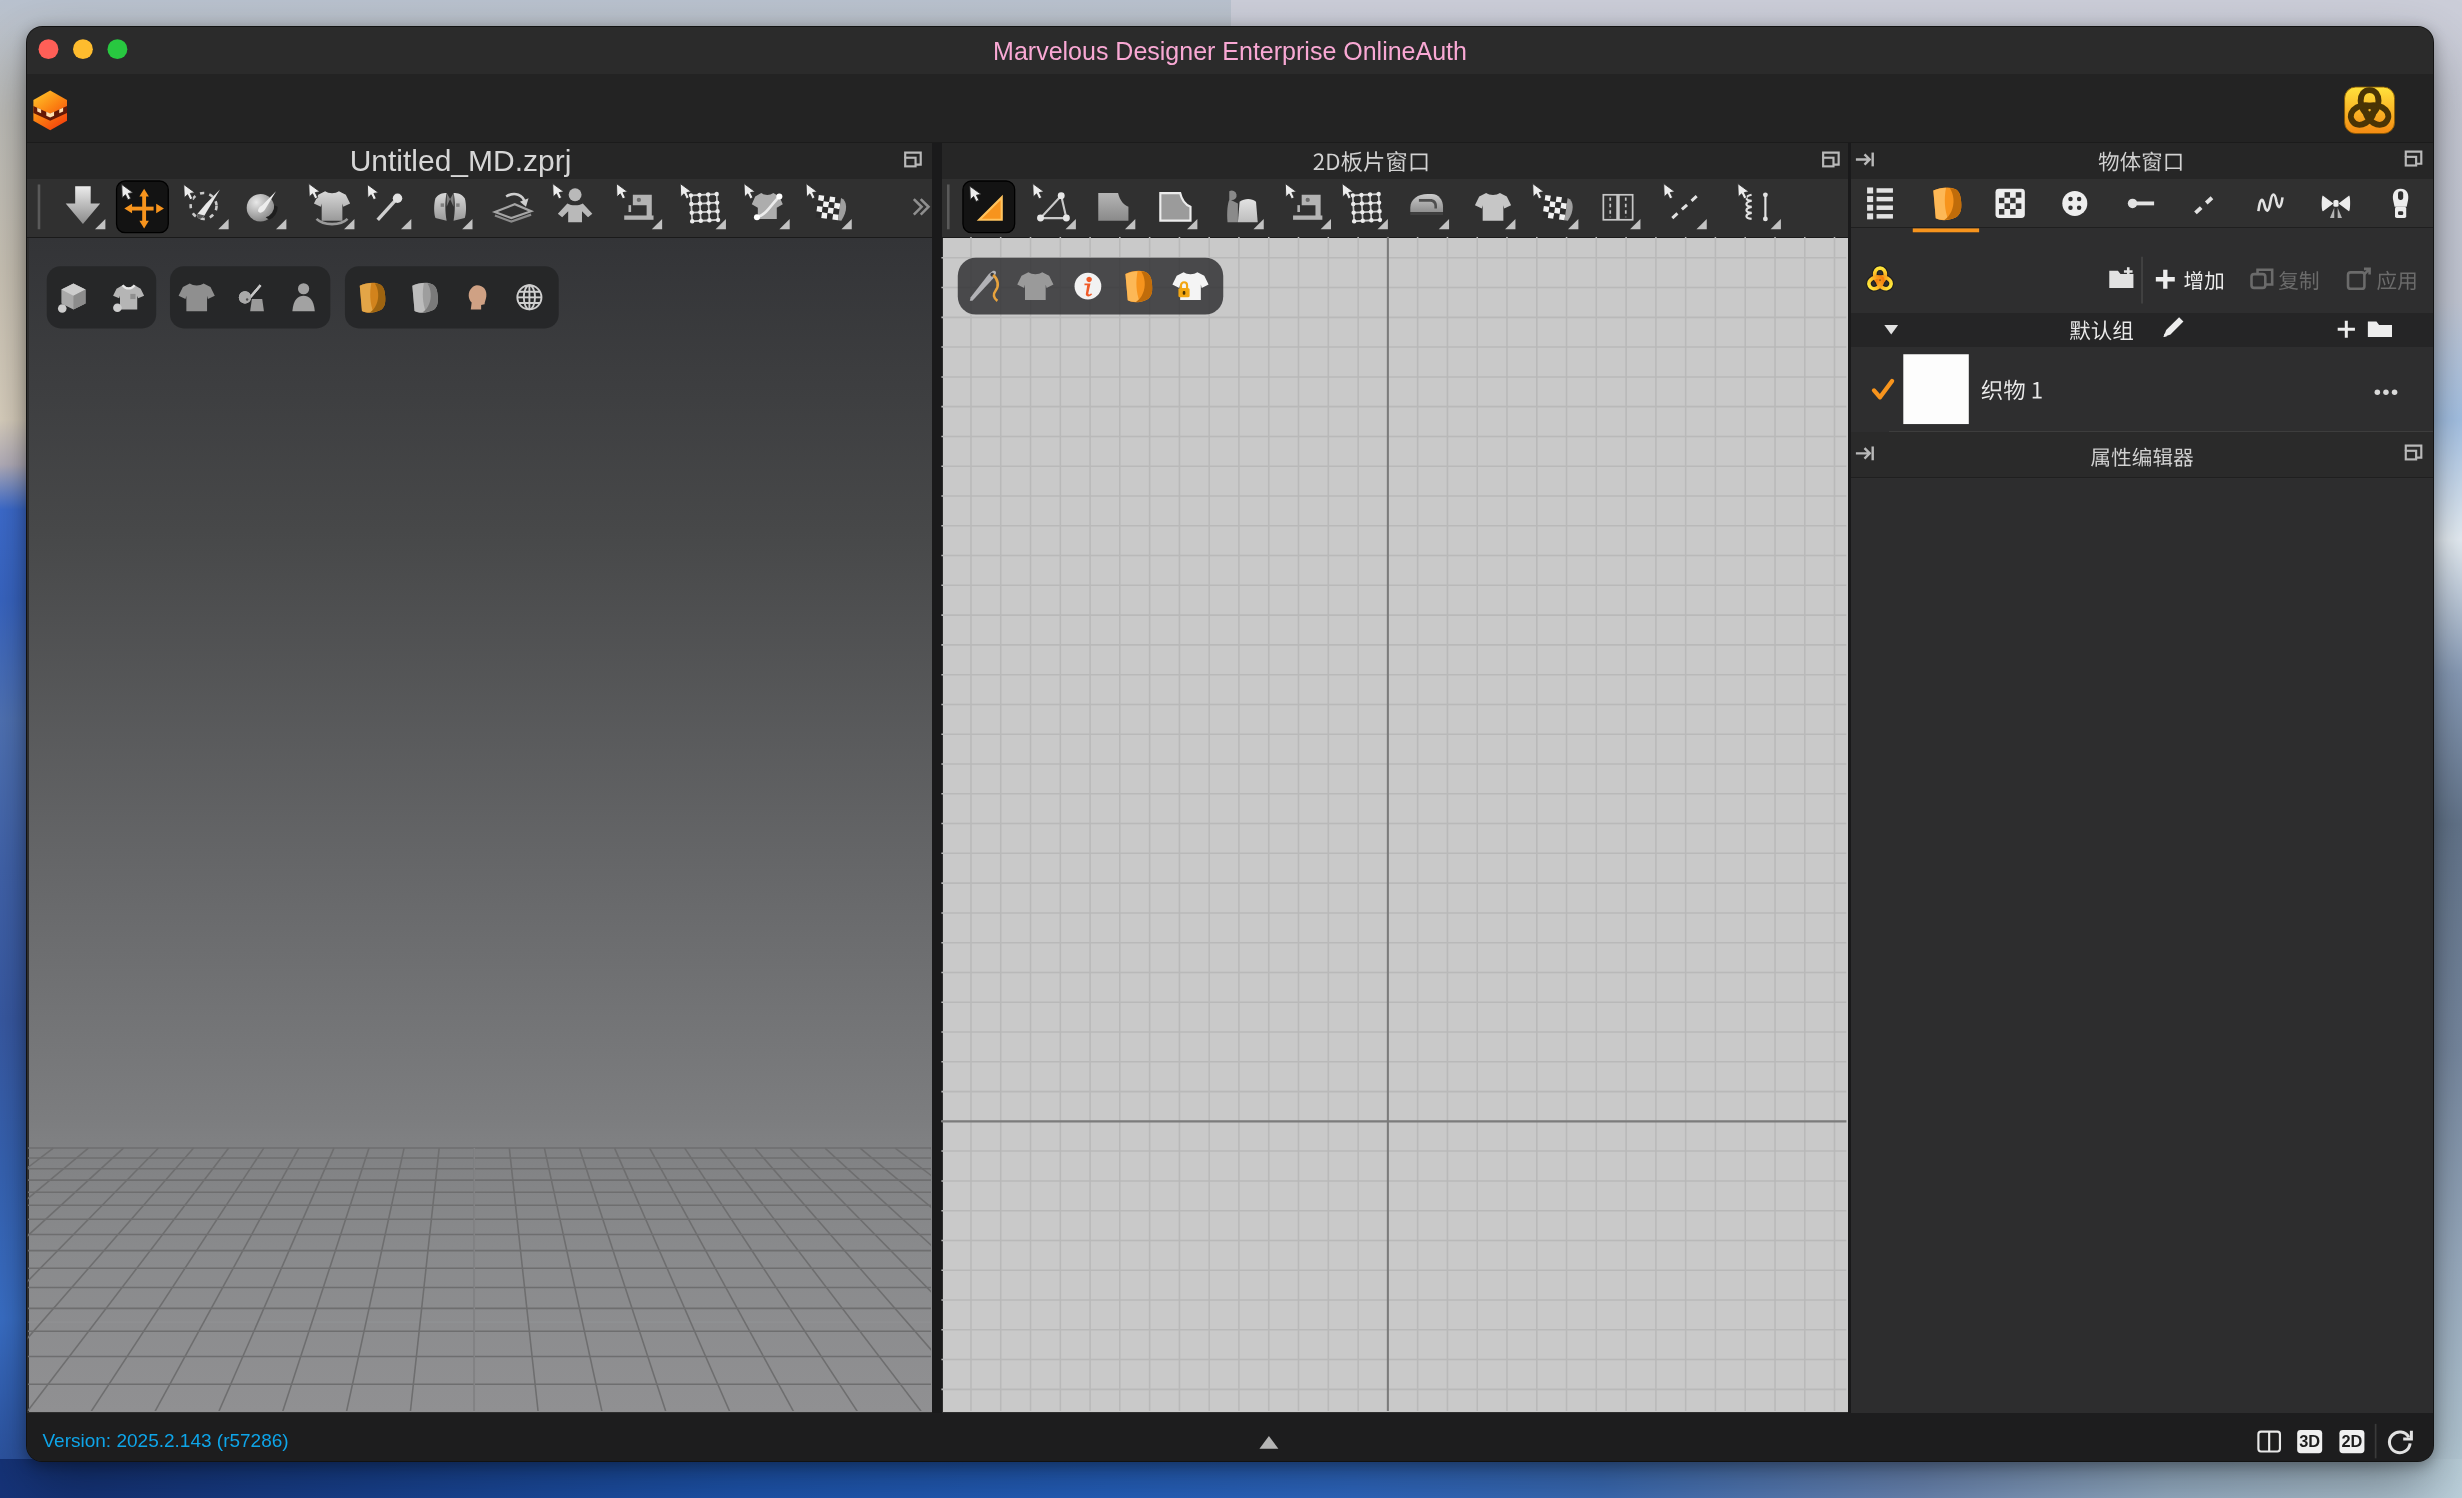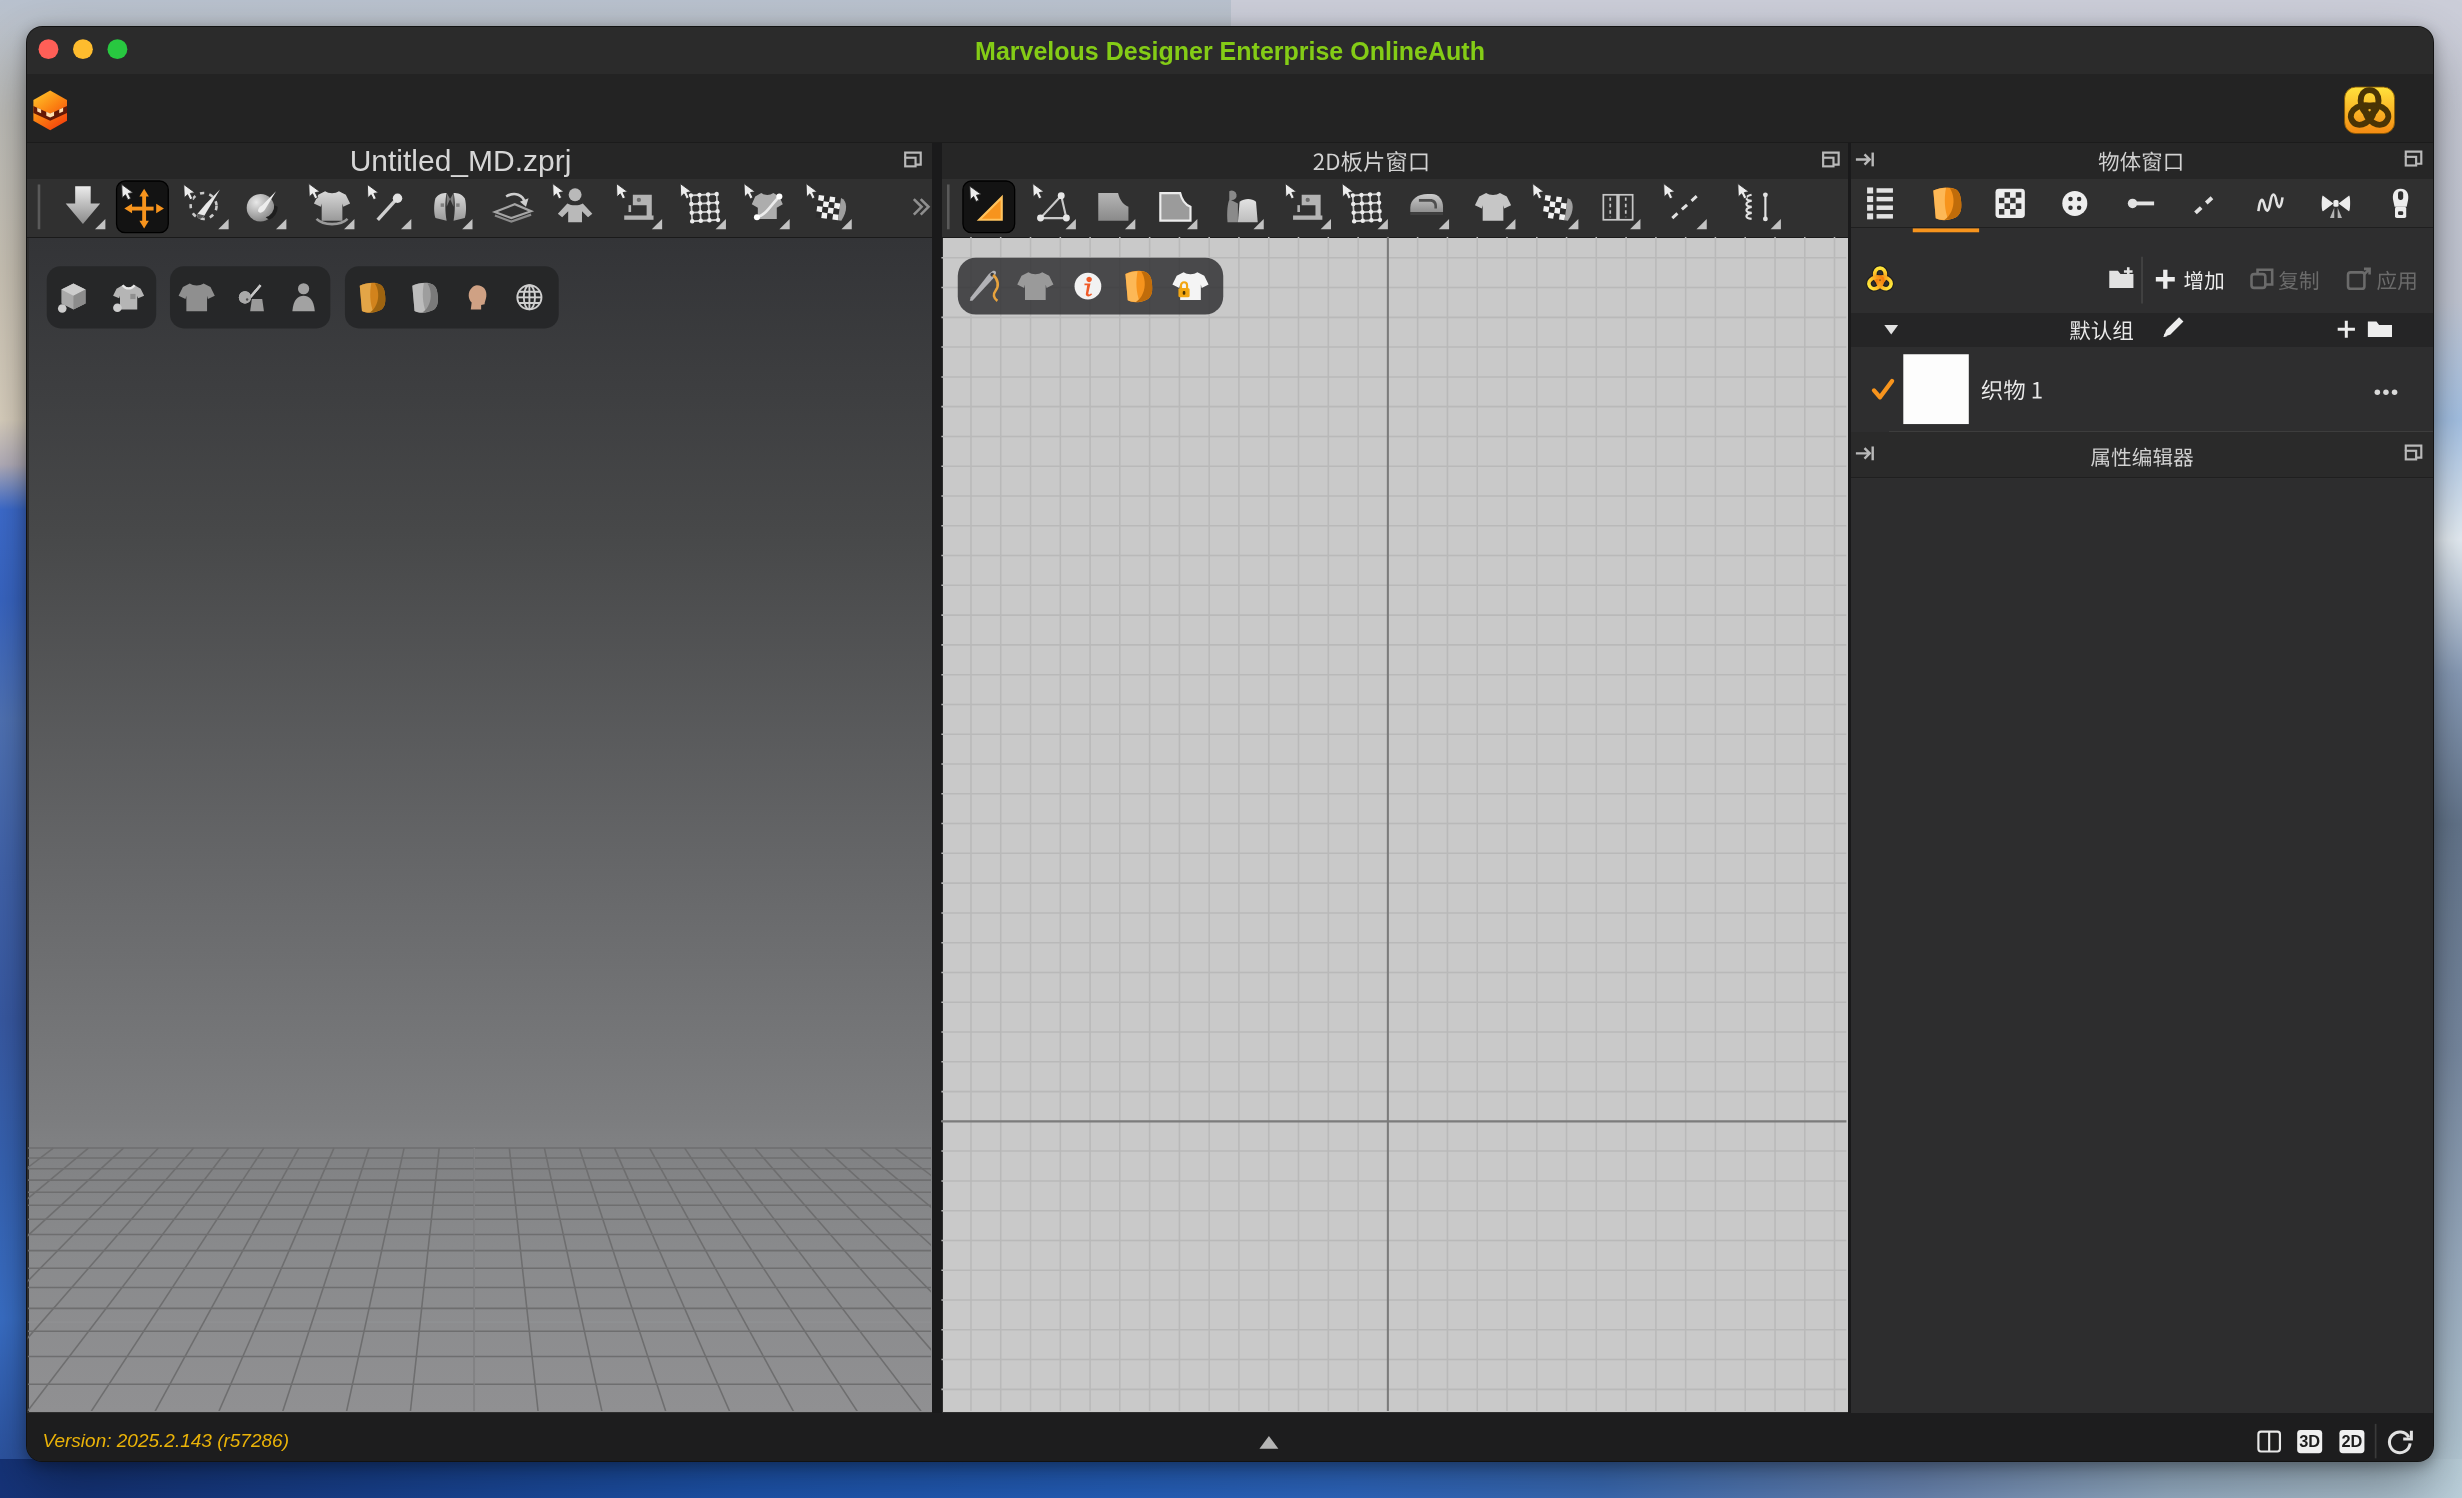--- a/index.html
+++ b/index.html
@@ -2,31 +2,31 @@
 <html style="font-size:14px"><head><meta charset="utf-8"><style>
 * { margin:0; padding:0; box-sizing:border-box; }
 html,body { width:2462px; height:1498px; overflow:hidden; background:#888; font-family:"Liberation Sans", sans-serif; }
 #stage { position:absolute; left:0; top:0; width:2462px; height:1498px; overflow:hidden; }
 .desk { position:absolute; inset:0; background:linear-gradient(180deg,#b9c2cf 0%,#c2c1bc 8%,#cfc8ba 18%,#e0d6c4 28%,#b9b4c0 31%,#3f6fd4 34%,#3a68c8 40%,#5276ba 48%,#4366b0 58%,#3a5ca8 68%,#3866b8 78%,#3b72cc 88%,#2a4e9a 100%); }
 .deskR { position:absolute; left:1231px; right:0; top:0; bottom:0; background:linear-gradient(180deg,#ccced9 0%,#c8cdda 20%,#aac8ec 28%,#eef6fd 36%,#8ca0bc 45%,#66788f 55%,#7a8ca4 70%,#9fb2c6 85%,#bdd2dd 100%); }
 .deskB { position:absolute; left:0; right:0; top:1459px; bottom:0; background:linear-gradient(90deg,#16347a 0%,#1a4699 15%,#205bba 30%,#2868cc 45%,#3270d0 55%,#3f74c4 65%,#7290c0 78%,#a0bad2 88%,#bdd2dd 100%); }
 .win { position:absolute; left:26px; top:26px; width:2408px; height:1436px; border-radius:16.4px; background:#2e2e2e; box-shadow:0 26px 60px rgba(0,0,0,.38), 0 3.4px 14px rgba(0,0,0,.3); overflow:hidden; border:0.9px solid rgba(0,0,0,.6); }
 .win > div { position:absolute; }
 .titlebar { left:0; top:0; right:0; height:47px; background:#2b2b2b; }
-.title { position:absolute; left:0; right:0; top:10.3px; text-align:center; font-size:25px; font-weight:bold; color:#84cc16; }
+.title { position:absolute; left:0; right:0; top:10.3px; text-align:center; font-size:25px; font-weight:normal; color:#f9a8d4; }
 .logobar { left:0; top:47px; right:0; height:68px; background:#232323; }
 .hdrrow { left:0; top:115px; right:0; height:37px; background:#262626; border-top:0.9px solid #1b1b1b; }
 .tbrow { left:0; top:152px; right:0; height:59px; background:#303030; border-bottom:1.7px solid #1a1a1a; }
 .viewport { left:1.7px; top:211px; width:904px; height:1174px; background:linear-gradient(180deg,#333437 0%,#474849 25%,#67686a 55%,#7c7d7f 75%,#818284 78%,#898a8c 86%,#909092 100%); }
 .mid2d { left:916px; top:211px; width:905px; height:1174px; background:#c9c9c9; }
 .rightp { left:1824px; top:152px; width:582px; height:1234px; background:#2e2e2f; }
 .divL { left:905px; top:116px; width:10.3px; height:1270px; background:#1a1a1b; }
 .divR { left:1821px; top:116px; width:3.4px; height:1270px; background:#1a1a1b; }
 .hdrUd { position:absolute; left:0px; top:116px; width:867px; height:36px; background:#262626; color:#d6d6d6; font-size:30px; text-align:center; line-height:36px; }
-.statusbar { left:0; top:1386px; right:0; height:51px; background:#1d1d1e; color:#eab308; font-size:19px;font-style:italic; }
+.statusbar { left:0; top:1386px; right:0; height:51px; background:#1d1d1e; color:#0ea5e9; font-size:19px; }
 .version { position:absolute; left:15.5px; top:17px; }
 
 .rightp > div { position:absolute; }
 .tabrow { left:0; top:0; width:582px; height:48px; background:#303030; }
 .rsec { left:0; top:48px; width:582px; height:0.9px; background:#1f1f1f; }
 .grpbar { left:0; top:134px; width:582px; height:34px; background:#252526; }
 .sep1 { left:38px; top:252px; width:552px; height:0.9px; background:#3d3d3d; }
 .prophdr { left:0; top:253px; width:582px; height:46px; background:#2a2a2a; border-bottom:0.9px solid #1f1f1f; }
 .propbody { left:0; top:300px; width:582px; height:934px; background:#2d2d2e; }
 </style></head>

